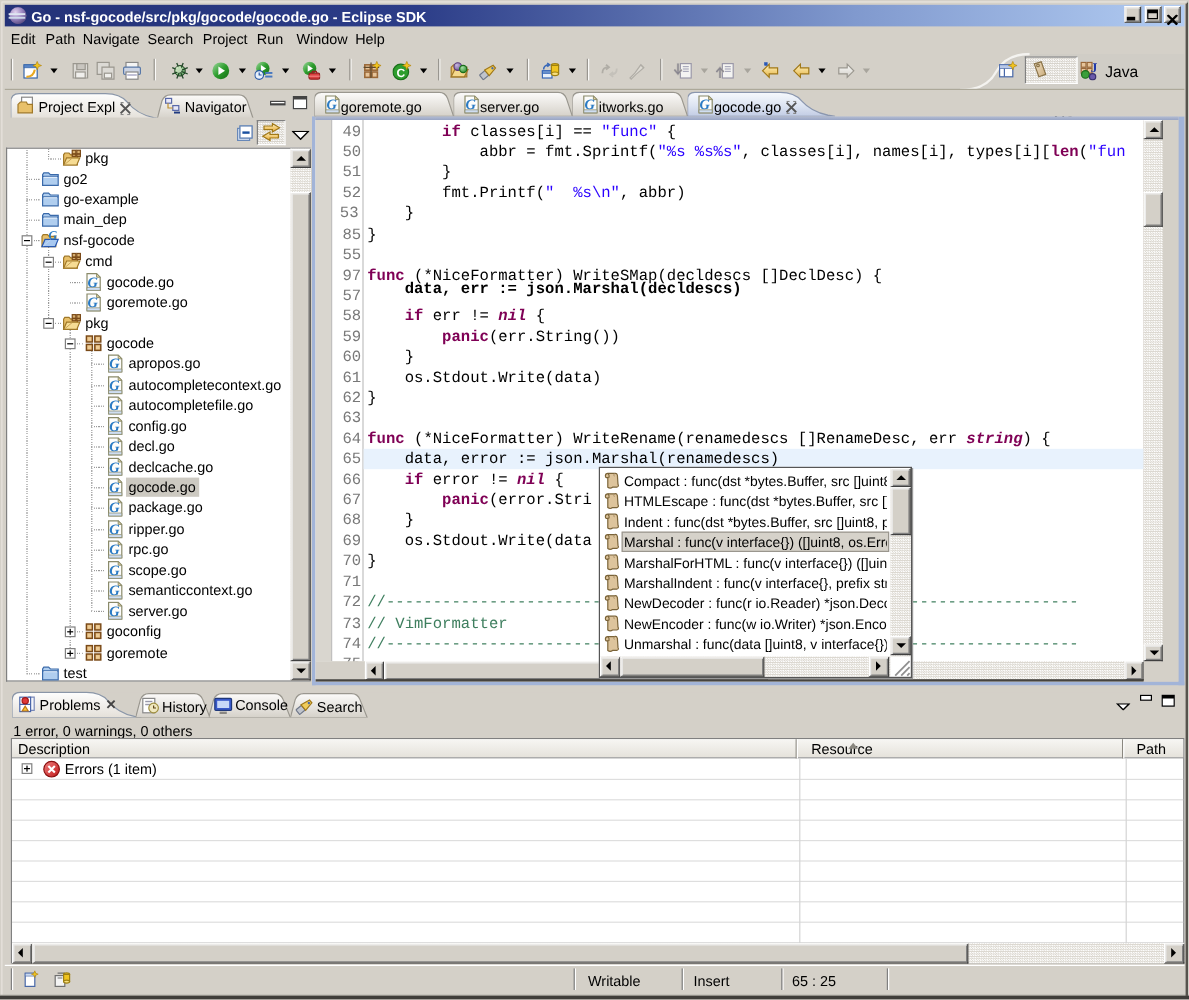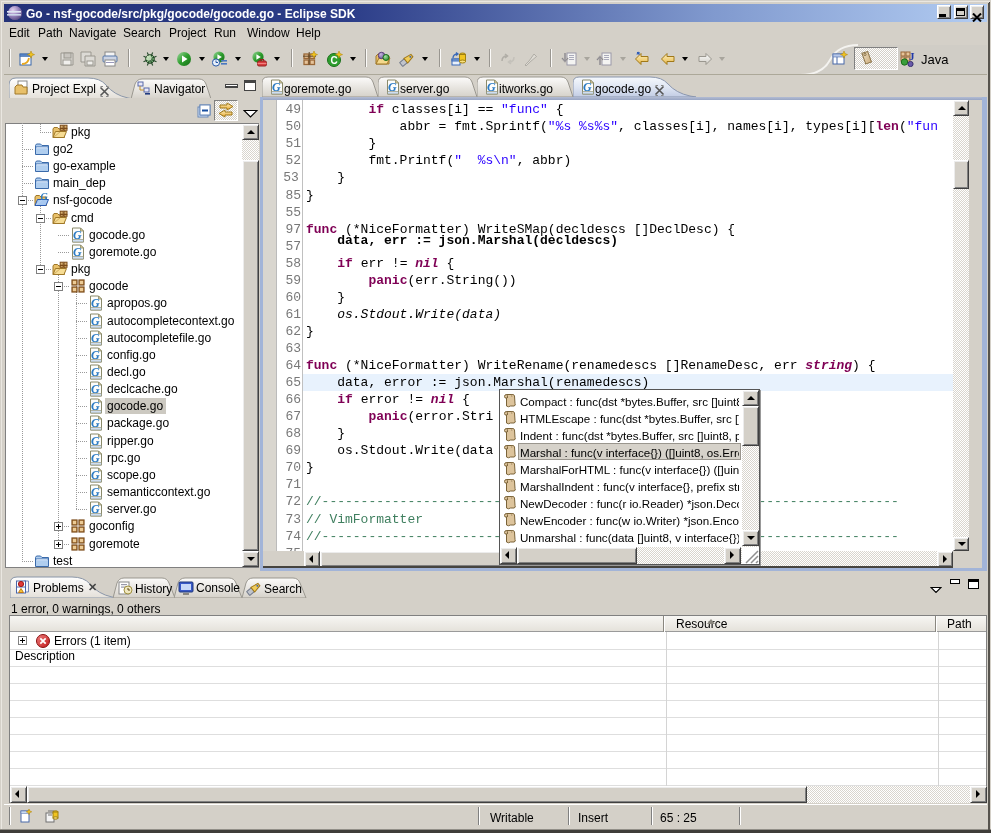--- a/index.html
+++ b/index.html
@@ -690,21 +690,21 @@
 <div class="ab code" style="left:306px;top:222px;"><b class="kw">func</b> (*NiceFormatter) WriteSMap(decldescs []DeclDesc) {</div>
 <div class="ab t ln" style="left:281px;top:239px;font:13px 'Liberation Mono',monospace;color:#787878;width:20px;text-align:right;">57</div>
 <div class="ab code" style="left:306px;top:233px;font-weight:bold;">    data, err := json.Marshal(decldescs)</div>
 <div class="ab t ln" style="left:281px;top:256px;font:13px 'Liberation Mono',monospace;color:#787878;width:20px;text-align:right;">58</div>
 <div class="ab code" style="left:306px;top:256px;">    <b class="kw">if</b> err != <b class="kwi">nil</b> {</div>
 <div class="ab t ln" style="left:281px;top:273px;font:13px 'Liberation Mono',monospace;color:#787878;width:20px;text-align:right;">59</div>
 <div class="ab code" style="left:306px;top:273px;">        <b class="kw">panic</b>(err.String())</div>
 <div class="ab t ln" style="left:281px;top:290px;font:13px 'Liberation Mono',monospace;color:#787878;width:20px;text-align:right;">60</div>
 <div class="ab code" style="left:306px;top:290px;">    }</div>
 <div class="ab t ln" style="left:281px;top:307px;font:13px 'Liberation Mono',monospace;color:#787878;width:20px;text-align:right;">61</div>
-<div class="ab code" style="left:306px;top:307px;font-style:italic;">    os.Stdout.Write(data)</div>
+<div class="ab code" style="left:306px;top:307px;">    os.Stdout.Write(data)</div>
 <div class="ab t ln" style="left:281px;top:324px;font:13px 'Liberation Mono',monospace;color:#787878;width:20px;text-align:right;">62</div>
 <div class="ab code" style="left:306px;top:324px;">}</div>
 <div class="ab t ln" style="left:281px;top:341px;font:13px 'Liberation Mono',monospace;color:#787878;width:20px;text-align:right;">63</div>
 <div class="ab t ln" style="left:281px;top:358px;font:13px 'Liberation Mono',monospace;color:#787878;width:20px;text-align:right;">64</div>
 <div class="ab code" style="left:306px;top:358px;"><b class="kw">func</b> (*NiceFormatter) WriteRename(renamedescs []RenameDesc, err <b class="kwi">string</b>) {</div>
 <div class="ab t ln" style="left:281px;top:375px;font:13px 'Liberation Mono',monospace;color:#787878;width:20px;text-align:right;">65</div>
 <div class="ab code" style="left:306px;top:375px;">    data, error := json.Marshal(renamedescs)</div>
 <div class="ab t ln" style="left:281px;top:392px;font:13px 'Liberation Mono',monospace;color:#787878;width:20px;text-align:right;">66</div>
 <div class="ab code" style="left:306px;top:392px;">    <b class="kw">if</b> error != <b class="kwi">nil</b> {</div>
 <div class="ab t ln" style="left:281px;top:409px;font:13px 'Liberation Mono',monospace;color:#787878;width:20px;text-align:right;">67</div>
@@ -860,21 +860,21 @@
     </svg></div>
 <div class="ab t" style="left:264px;top:582px;font:12px 'Liberation Sans',sans-serif;">Search</div>
 <div class="ab" style="left:930px;top:579px;"><svg width="12" height="6" viewBox="0 0 12 6">
       <path d="M1 0.5 L11 0.5 L6 5.5 z" fill="#fff" stroke="#000" stroke-width="1.1"></path>
     </svg></div>
 <div class="ab" style="left:950px;top:579px;width:10px;height:5px;border:1px solid #000;background:#fff;"></div>
 <div class="ab" style="left:968px;top:579px;width:11px;height:10px;border:1px solid #000;border-top:3px solid #000;background:#fff;"></div>
 <div class="ab t" style="left:11px;top:602px;font:12px 'Liberation Sans',sans-serif;">1 error, 0 warnings, 0 others</div>
 <div class="ab " style="left:9px;top:615px;width:978px;height:188px;background:#fff;border:1px solid #808080;"></div>
 <div class="ab " style="left:10px;top:616px;width:976px;height:16px;background:linear-gradient(180deg,#f7f6f3,#e5e2db);border-bottom:1px solid #9a9a9a;"></div>
-<div class="ab t" style="left:15px;top:649px;font:12px 'Liberation Sans',sans-serif;">Description</div>
+<div class="ab t" style="left:15px;top:617px;font:12px 'Liberation Sans',sans-serif;">Description</div>
 <div class="ab " style="left:663px;top:616px;width:1px;height:16px;background:#8a877f;"></div>
 <div class="ab " style="left:664px;top:616px;width:1px;height:16px;background:#fff;"></div>
 <div class="ab t" style="left:676px;top:617px;font:12px 'Liberation Sans',sans-serif;">Resource</div>
 <div class="ab" style="left:707px;top:619px;width:0;height:0;border-left:4.5px solid transparent;border-right:4.5px solid transparent;border-bottom:5px solid #8a877f;"></div>
 <div class="ab " style="left:935px;top:616px;width:1px;height:16px;background:#8a877f;"></div>
 <div class="ab " style="left:936px;top:616px;width:1px;height:16px;background:#fff;"></div>
 <div class="ab t" style="left:947px;top:617px;font:12px 'Liberation Sans',sans-serif;">Path</div>
 <div class="ab " style="left:18px;top:636px;width:9px;height:9px;background:#fff;border:1px solid #808080;"></div>
 <div class="ab " style="left:20px;top:640px;width:5px;height:1px;background:#000;"></div>
 <div class="ab " style="left:22px;top:638px;width:1px;height:5px;background:#000;"></div>

